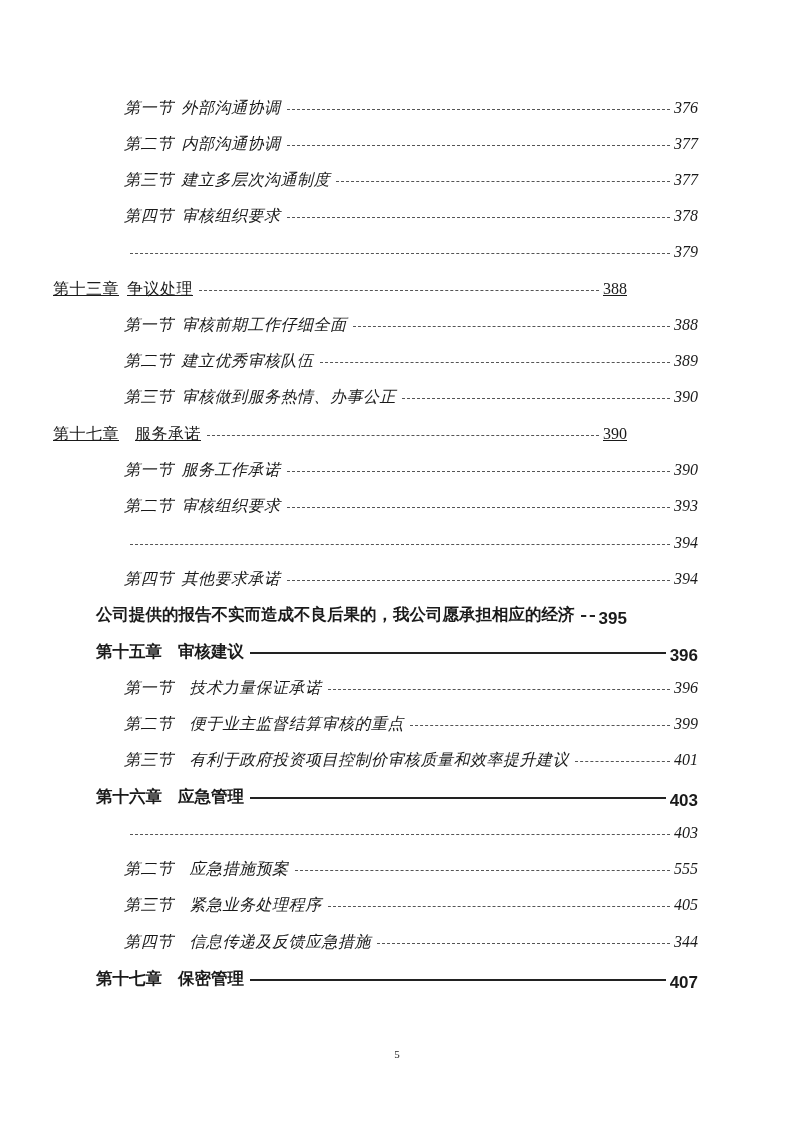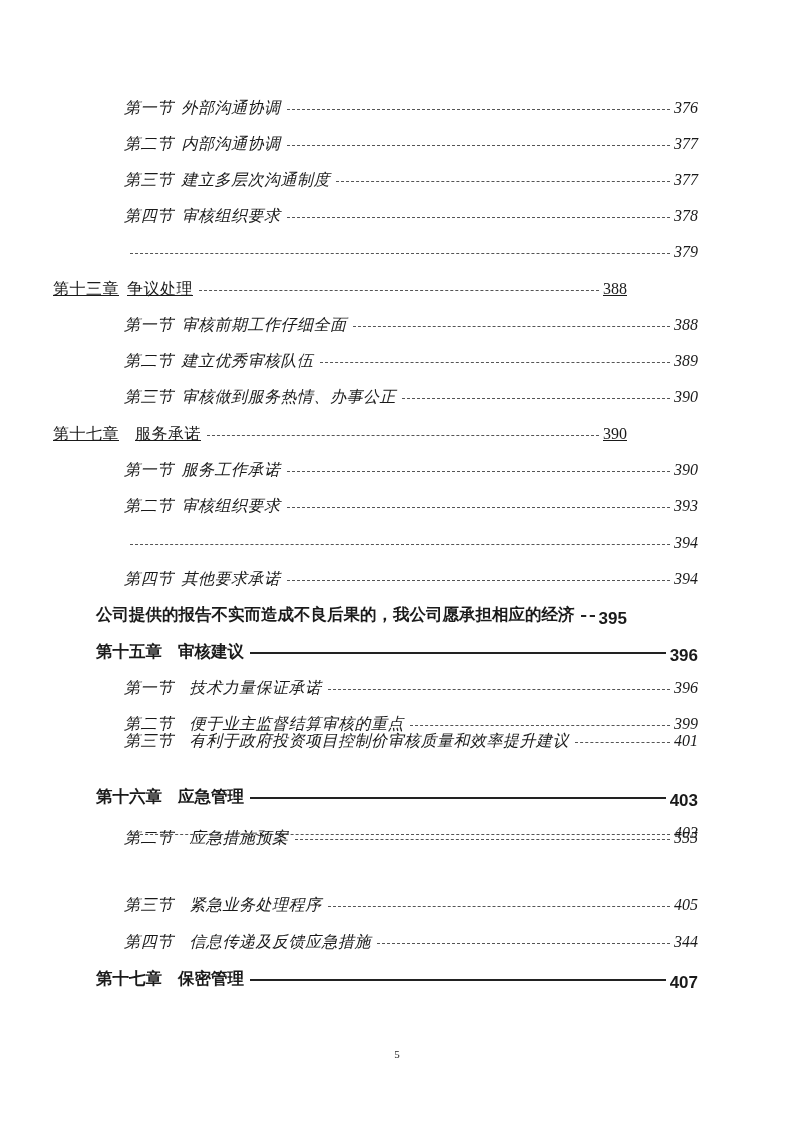--- a/index.html
+++ b/index.html
@@ -107,35 +107,35 @@
   <div class="row section" style="top:675px">
     <span class="label"><span>第一节</span><span class="gap2"></span><span>技术力量保证承诺</span></span>
     <span class="leader"></span>
     <span class="page">396</span>
   </div>
   <div class="row section" style="top:711px">
     <span class="label"><span>第二节</span><span class="gap2"></span><span>便于业主监督结算审核的重点</span></span>
     <span class="leader"></span>
     <span class="page">399</span>
   </div>
-  <div class="row section" style="top:728px">
+  <div class="row section" style="top:747px">
     <span class="label"><span>第三节</span><span class="gap2"></span><span>有利于政府投资项目控制价审核质量和效率提升建议</span></span>
     <span class="leader"></span>
     <span class="page">401</span>
   </div>
   <div class="row bold" style="top:784px">
     <span class="label"><span>第十六章</span><span class="gap2"></span><span>应急管理</span></span>
     <span class="leader"></span>
     <span class="page">403</span>
   </div>
   <div class="row section" style="top:820px">
     <span class="leader"></span>
     <span class="page">403</span>
   </div>
-  <div class="row section" style="top:825px">
+  <div class="row section" style="top:856px">
     <span class="label"><span>第二节</span><span class="gap2"></span><span>应急措施预案</span></span>
     <span class="leader"></span>
     <span class="page">555</span>
   </div>
   <div class="row section" style="top:892px">
     <span class="label"><span>第三节</span><span class="gap2"></span><span>紧急业务处理程序</span></span>
     <span class="leader"></span>
     <span class="page">405</span>
   </div>
   <div class="row section" style="top:929px">

